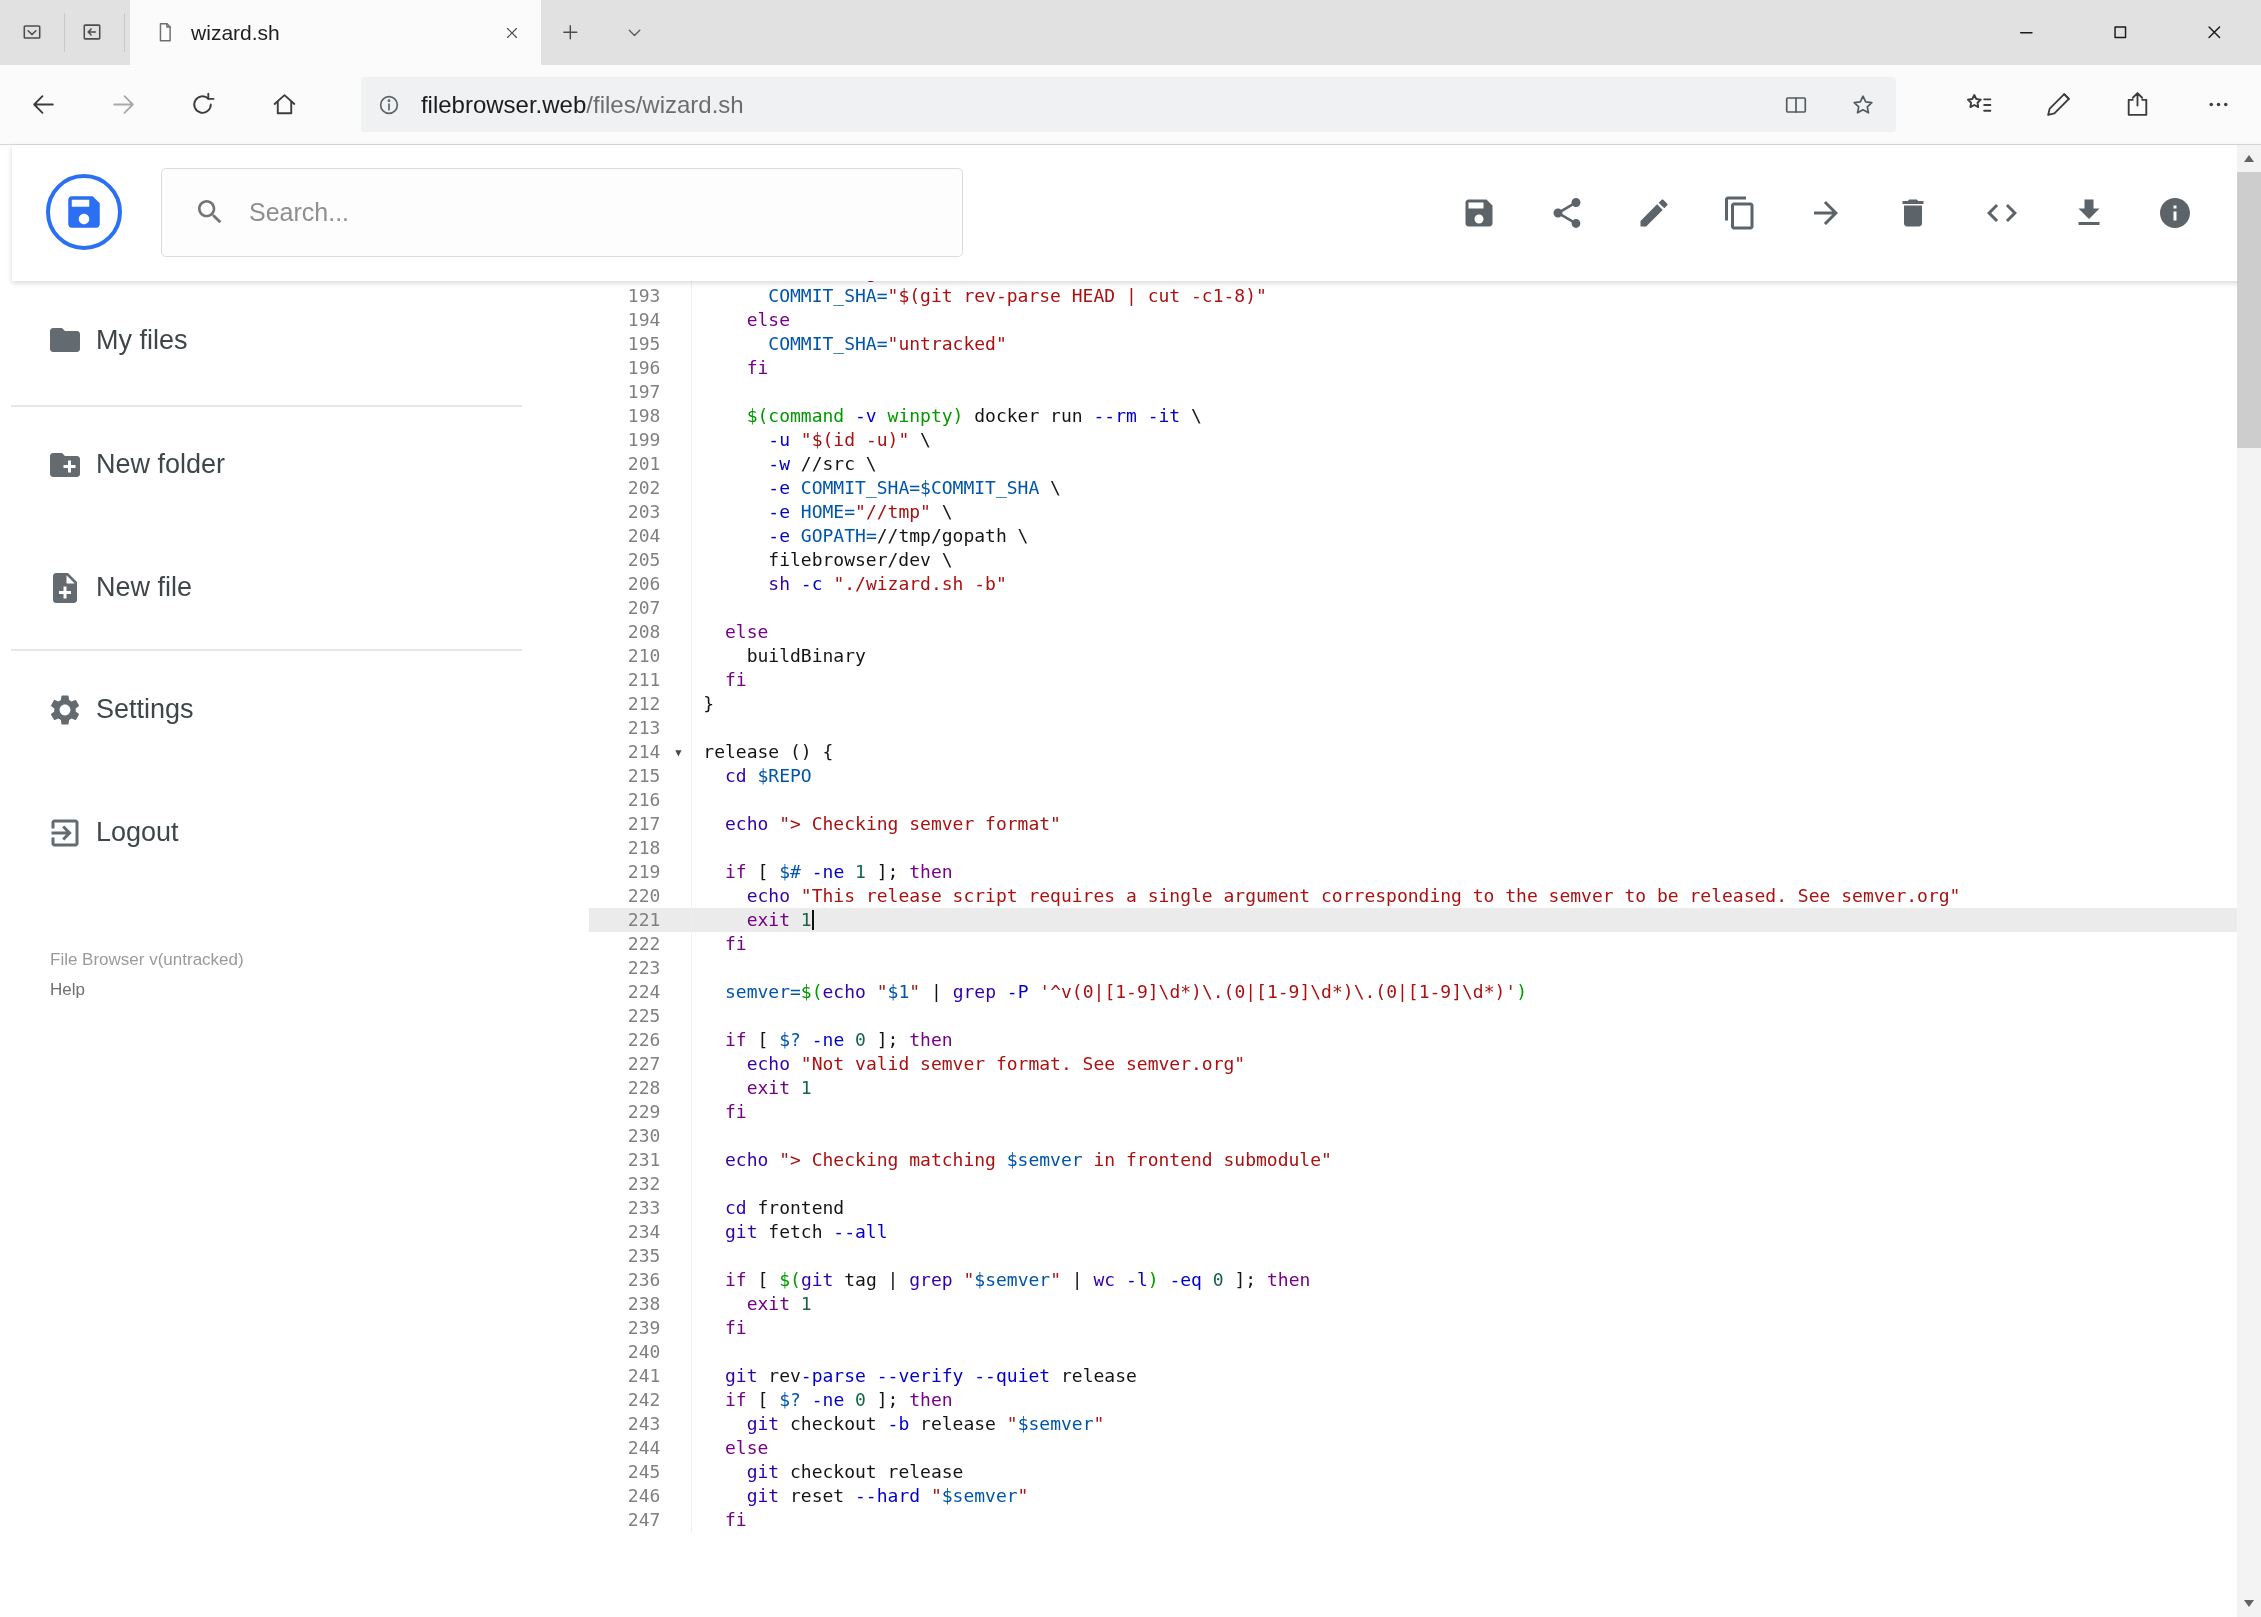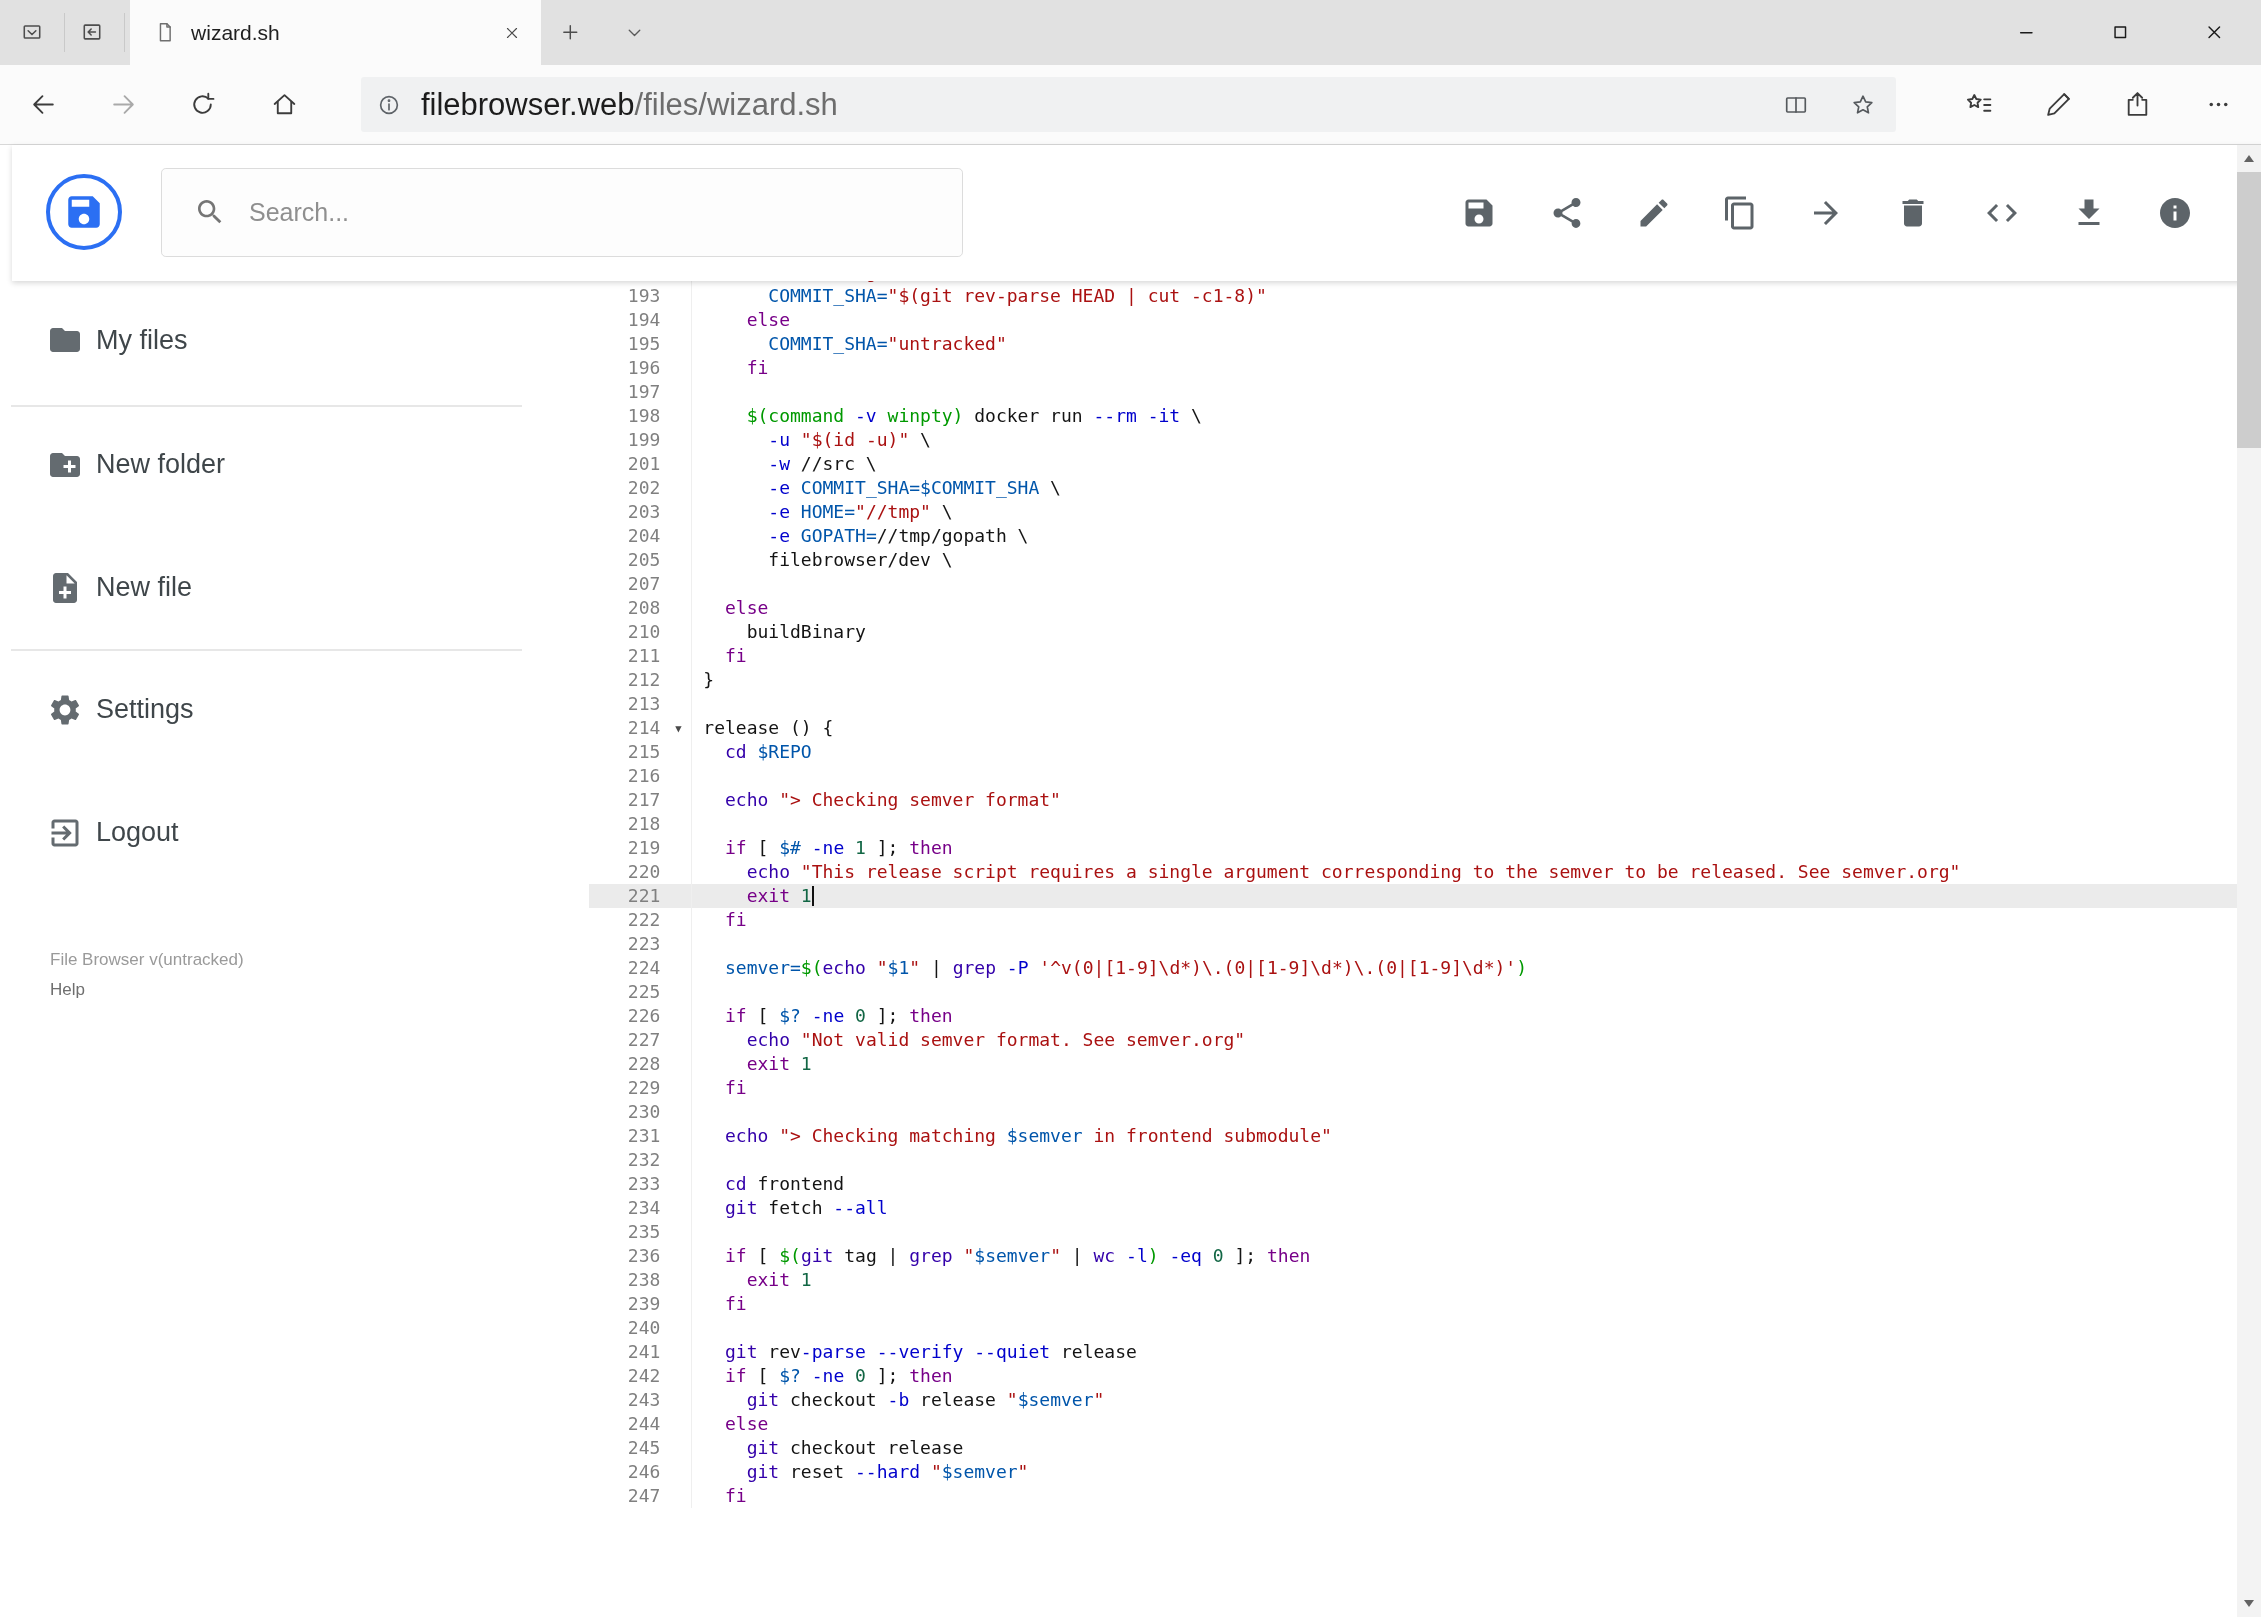--- a/index.html
+++ b/index.html
@@ -22,21 +22,21 @@
   .winbtn{position:absolute;top:0;width:94px;height:65px;display:grid;place-items:center;color:#1a1a1a;}
 
   
   #navbar{position:absolute;left:0;top:65px;width:2261px;height:80px;background:#fbfbfb;
           border-bottom:0.8px solid #d8d8d8;box-sizing:border-box;}
   .nav-btn{position:absolute;top:10.5px;width:58px;height:58px;display:grid;place-items:center;color:#3c3c3c;}
   .nav-btn.disabled{color:#a9a9a9;}
   #urlbox{position:absolute;left:361px;top:12px;width:1535px;height:55px;background:#f0f1f2;border-radius:3.2px;
           display:flex;align-items:center;}
   #url-info{margin-left:14.5px;color:#5e6368;}
-  #url-text{margin-left:19.4px;font-size:31px;white-space:nowrap;}
+  #url-text{margin-left:19.4px;font-size:24px;white-space:nowrap;}
   #url-text .dom{color:#1c1c1c;}
   #url-text .path{color:#6d6d6d;}
   .urlbox-icon{position:absolute;top:13px;width:45px;height:29px;display:grid;place-items:center;color:#55595d;}
   .nav-right{position:absolute;top:10.5px;width:58px;height:58px;display:grid;place-items:center;color:#3c3c3c;}
 
   
   #appheader{position:absolute;left:12px;top:145px;width:2261px;height:136px;background:#fff;
              box-shadow:0 2.4px 5.7px rgba(0,0,0,.16);z-index:5;}
   #logo{position:absolute;left:34px;top:29px;width:68px;height:68px;border:4.8px solid var(--accent,#2b6ff3);
         border-radius:50%;background:#fff;display:grid;place-items:center;color:var(--accent,#2b6ff3);}
@@ -344,20 +344,21 @@
       <div class="row"><span class="g-num">195</span><span class="g-fold"></span><span class="code"><span class="tk-pl">      </span><span class="tk-def">COMMIT_SHA=</span><span class="tk-str">"untracked"</span></span></div>
       <div class="row"><span class="g-num">196</span><span class="g-fold"></span><span class="code"><span class="tk-pl">    </span><span class="tk-kw">fi</span></span></div>
       <div class="row"><span class="g-num">197</span><span class="g-fold"></span><span class="code"></span></div>
       <div class="row"><span class="g-num">198</span><span class="g-fold"></span><span class="code"><span class="tk-pl">    </span><span class="tk-quote">$(command </span><span class="tk-attr">-v</span><span class="tk-quote"> winpty)</span><span class="tk-pl"> docker run </span><span class="tk-attr">--rm</span><span class="tk-pl"> </span><span class="tk-attr">-it</span><span class="tk-pl"> \</span></span></div>
       <div class="row"><span class="g-num">199</span><span class="g-fold"></span><span class="code"><span class="tk-pl">      </span><span class="tk-attr">-u</span><span class="tk-pl"> </span><span class="tk-str">"$(id -u)"</span><span class="tk-pl"> \</span></span></div>
       <div class="row"><span class="g-num">201</span><span class="g-fold"></span><span class="code"><span class="tk-pl">      </span><span class="tk-attr">-w</span><span class="tk-pl"> //src \</span></span></div>
       <div class="row"><span class="g-num">202</span><span class="g-fold"></span><span class="code"><span class="tk-pl">      </span><span class="tk-attr">-e</span><span class="tk-pl"> </span><span class="tk-def">COMMIT_SHA=$COMMIT_SHA</span><span class="tk-pl"> \</span></span></div>
       <div class="row"><span class="g-num">203</span><span class="g-fold"></span><span class="code"><span class="tk-pl">      </span><span class="tk-attr">-e</span><span class="tk-pl"> </span><span class="tk-def">HOME=</span><span class="tk-str">"//tmp"</span><span class="tk-pl"> \</span></span></div>
       <div class="row"><span class="g-num">204</span><span class="g-fold"></span><span class="code"><span class="tk-pl">      </span><span class="tk-attr">-e</span><span class="tk-pl"> </span><span class="tk-def">GOPATH=</span><span class="tk-pl">//tmp/gopath \</span></span></div>
       <div class="row"><span class="g-num">205</span><span class="g-fold"></span><span class="code"><span class="tk-pl">      filebrowser/dev \</span></span></div>
+      <div class="row"><span class="g-num">206</span><span class="g-fold"></span><span class="code"><span class="tk-pl">      </span><span class="tk-bi">sh</span><span class="tk-pl"> </span><span class="tk-attr">-c</span><span class="tk-pl"> </span><span class="tk-str">"./wizard.sh -b"</span></span></div>
       <div class="row"><span class="g-num">207</span><span class="g-fold"></span><span class="code"></span></div>
       <div class="row"><span class="g-num">208</span><span class="g-fold"></span><span class="code"><span class="tk-pl">  </span><span class="tk-kw">else</span></span></div>
       <div class="row"><span class="g-num">210</span><span class="g-fold"></span><span class="code"><span class="tk-pl">    buildBinary</span></span></div>
       <div class="row"><span class="g-num">211</span><span class="g-fold"></span><span class="code"><span class="tk-pl">  </span><span class="tk-kw">fi</span></span></div>
       <div class="row"><span class="g-num">212</span><span class="g-fold"></span><span class="code"><span class="tk-pl">}</span></span></div>
       <div class="row"><span class="g-num">213</span><span class="g-fold"></span><span class="code"></span></div>
       <div class="row"><span class="g-num">214</span><span class="g-fold">▼</span><span class="code"><span class="tk-pl">release () {</span></span></div>
       <div class="row"><span class="g-num">215</span><span class="g-fold"></span><span class="code"><span class="tk-pl">  </span><span class="tk-bi">cd</span><span class="tk-pl"> </span><span class="tk-def">$REPO</span></span></div>
       <div class="row"><span class="g-num">216</span><span class="g-fold"></span><span class="code"></span></div>
       <div class="row"><span class="g-num">217</span><span class="g-fold"></span><span class="code"><span class="tk-pl">  </span><span class="tk-bi">echo</span><span class="tk-pl"> </span><span class="tk-str">"&gt; Checking semver format"</span></span></div>

